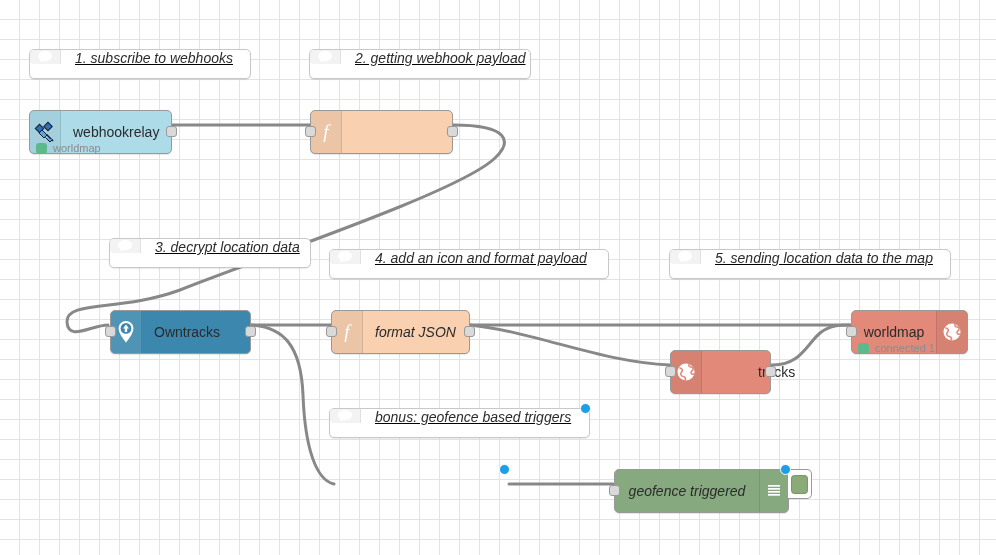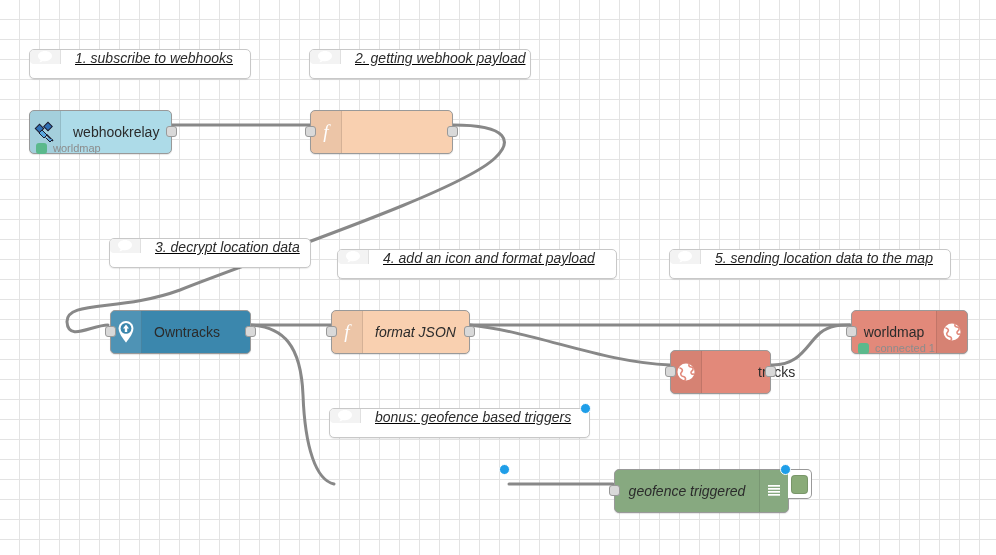--- a/index.html
+++ b/index.html
@@ -228,21 +228,21 @@
 
   <div class="comment-node" style="left:109px; top:238px; width:202px;">
     <div class="comment-icon-box">
       <svg width="16" height="14" viewBox="0 0 16 14">
         <path d="M8 1C4.1 1 1 3.3 1 6.1c0 1.6 1 3 2.6 4-.2.8-.7 1.6-1.3 2.2 1.3-.2 2.5-.7 3.4-1.4.7.2 1.5.3 2.3.3 3.9 0 7-2.3 7-5.1S11.9 1 8 1z" fill="#ffffff"></path>
       </svg>
     </div>
     <div class="comment-label">3. decrypt location data</div>
   </div>
 
-  <div class="comment-node" style="left:329px; top:249px; width:280px;margin-left:8px;">
+  <div class="comment-node" style="left:329px; top:249px; width:280px;">
     <div class="comment-icon-box">
       <svg width="16" height="14" viewBox="0 0 16 14">
         <path d="M8 1C4.1 1 1 3.3 1 6.1c0 1.6 1 3 2.6 4-.2.8-.7 1.6-1.3 2.2 1.3-.2 2.5-.7 3.4-1.4.7.2 1.5.3 2.3.3 3.9 0 7-2.3 7-5.1S11.9 1 8 1z" fill="#ffffff"></path>
       </svg>
     </div>
     <div class="comment-label">4. add an icon and format payload</div>
   </div>
 
   <div class="comment-node" style="left:669px; top:249px; width:282px;">
     <div class="comment-icon-box">

